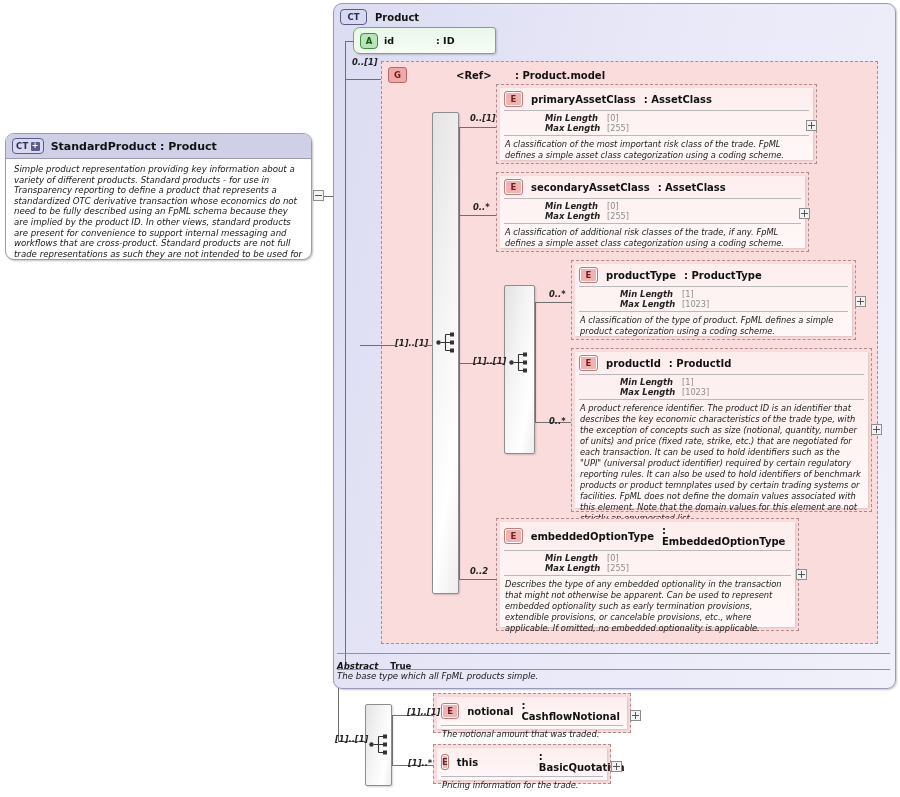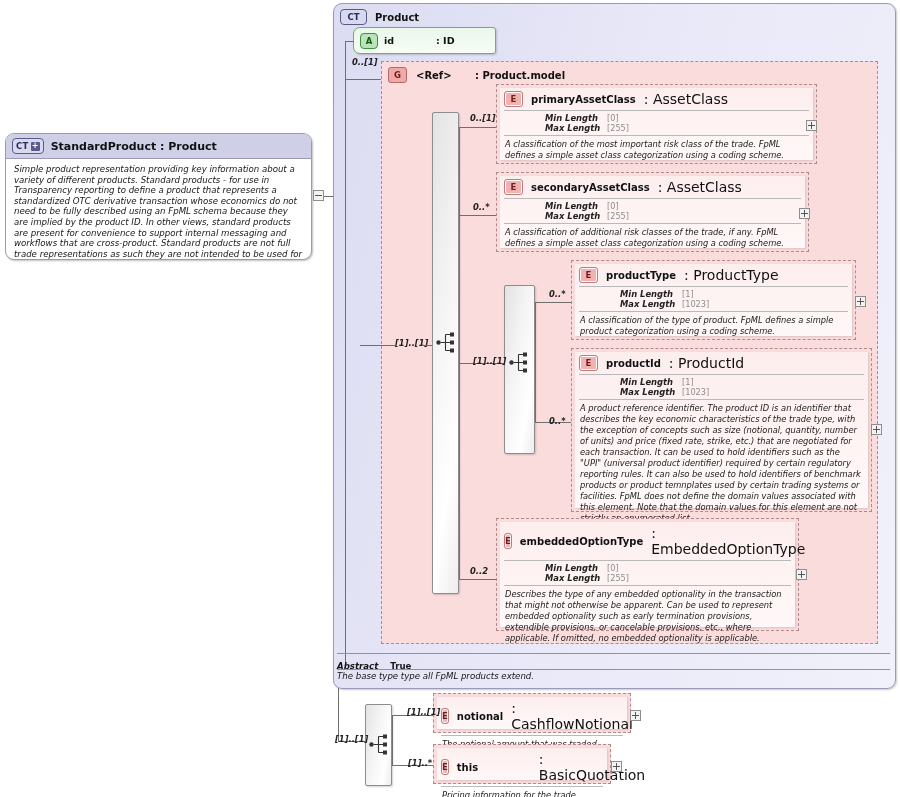--- a/index.html
+++ b/index.html
@@ -78,21 +78,21 @@
   .grp-ref{
     left:381px;top:61px;width:497px;height:583px;
     background:#fbdcdc;border:1px dashed #b08a8a;
   }
   .grp-head{position:absolute;left:6px;top:5px;display:flex;align-items:center;gap:9px;}
   .g-badge{
     display:inline-flex;align-items:center;justify-content:center;
     width:17px;height:14px;border:1px solid #b06a6a;border-radius:3px;
     background:#f0a8a8;font-size:8.5px;font-weight:bold;color:#6e1f1f;
   }
-  .grp-ref-name{font-size:10px;font-weight:bold;color:#111;width:50px;}
+  .grp-ref-name{font-size:10px;font-weight:bold;color:#111;width:50px;margin-left:40px;}
   .grp-ref-type{font-size:10px;font-weight:bold;color:#111;}
 
   
   .elem{
     border:1px dashed #b08a8a;background:#fbdcdc;padding:3px;
   }
   .elem-inner{
     background:linear-gradient(180deg,#fdeeee 0%,#fff8f8 100%);
     border:0;height:100%;box-sizing:border-box;
     box-shadow:1px 1px 2px rgba(0,0,0,.12);
@@ -100,21 +100,21 @@
   .elem-head{
     display:flex;align-items:center;gap:8px;padding:3px 5px 3px 4px;
   }
   .e-badge{
     display:inline-flex;align-items:center;justify-content:center;
     width:17px;height:14px;border:1px solid #c27a7a;border-radius:3px;
     background:#f3b2b2;font-size:8.5px;font-weight:bold;color:#6e1f1f;
     box-shadow:inset 0 0 0 1px #fff;
   }
   .e-name{font-size:10px;font-weight:bold;color:#111;}
-  .e-type{font-size:14px;font-weight:normal;color:#111;}
+  .e-type{font-size:10px;font-weight:bold;color:#111;}
   .e-name.pad{min-width:74px;}
   .hr{height:1px;background:#b9b9b9;margin:0 4px;}
   .facets{padding:2px 4px 2px 5px;}
   .facet-row{display:flex;align-items:baseline;line-height:10px;margin-left:40px;}
   .facet-lbl{font-style:italic;font-weight:bold;font-size:8.4px;color:#222;width:62px;}
   .facet-val{font-size:8.2px;color:#8d8d8d;}
   .desc{
     padding:3px 6px 4px 5px;font-style:italic;font-size:8.3px;line-height:11px;color:#1a1a1a;
   }
 
@@ -364,21 +364,21 @@
   <div class="abs card" style="left:470px;top:566px;">0..2</div>
   <div class="abs plusbox" style="left:796px;top:569px;"></div>
 
   <div class="abs abstract-sep" style="left:337px;top:653px;width:553px;"></div>
   <div class="abs abs-row" style="left:337px;top:655px;width:553px;height:22px;text-align:center;">
     <span class="abs-lbl">Abstract</span>
     <span class="abs-val">True</span>
   </div>
   <div class="abs abstract-sep" style="left:337px;top:669px;width:553px;"></div>
   <div class="abs" style="left:337px;top:671px;width:553px;height:13px;">
-    <span class="abs-desc">The base type type all FpML products extend.</span>
+    <span class="abs-desc">The base type which all FpML products simple.</span>
   </div>
 
   <div class="abs seq" style="left:365px;top:704px;width:27px;height:82px;"></div>
   <svg class="abs seq-glyph" style="left:369px;top:733px;" width="21" height="23" viewBox="0 0 21 23">
     <circle cx="2.5" cy="11.5" r="2.2" fill="#333"></circle>
     <path d="M4.7 11.5 H9.5 M9.5 3.5 V19.5 M9.5 3.5 H14 M9.5 11.5 H14 M9.5 19.5 H14" stroke="#333" stroke-width="1.1" fill="none"></path>
     <rect x="14" y="1.5" width="4" height="4" fill="#333"></rect>
     <rect x="14" y="9.5" width="4" height="4" fill="#333"></rect>
     <rect x="14" y="17.5" width="4" height="4" fill="#333"></rect>
   </svg>

